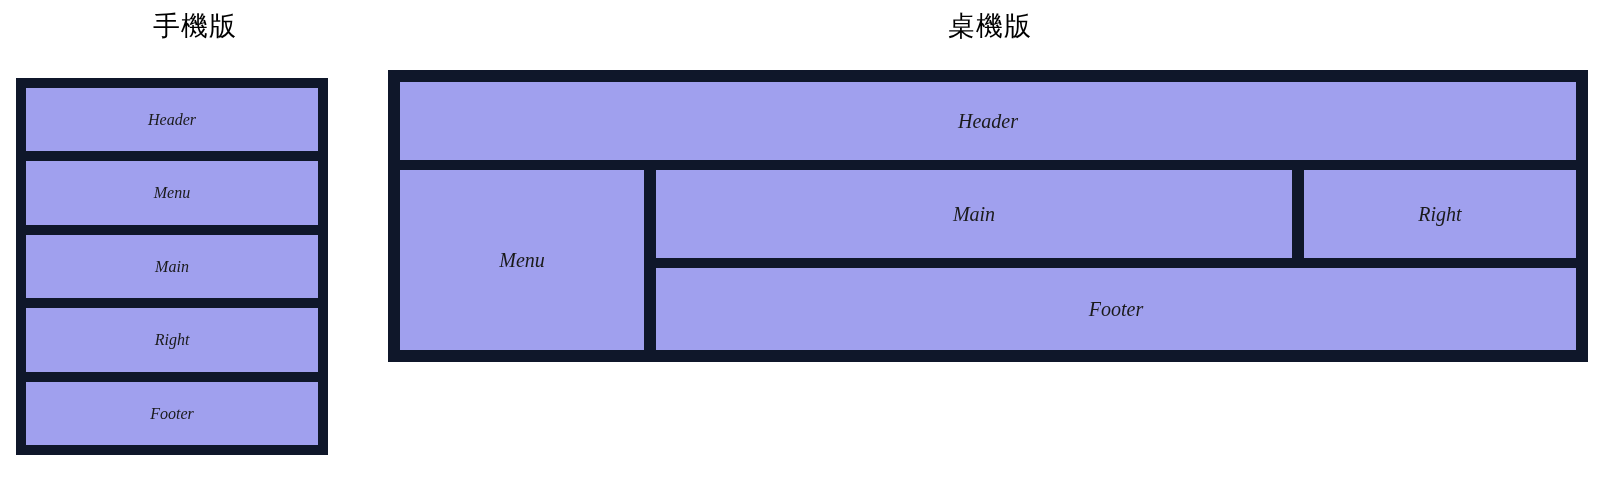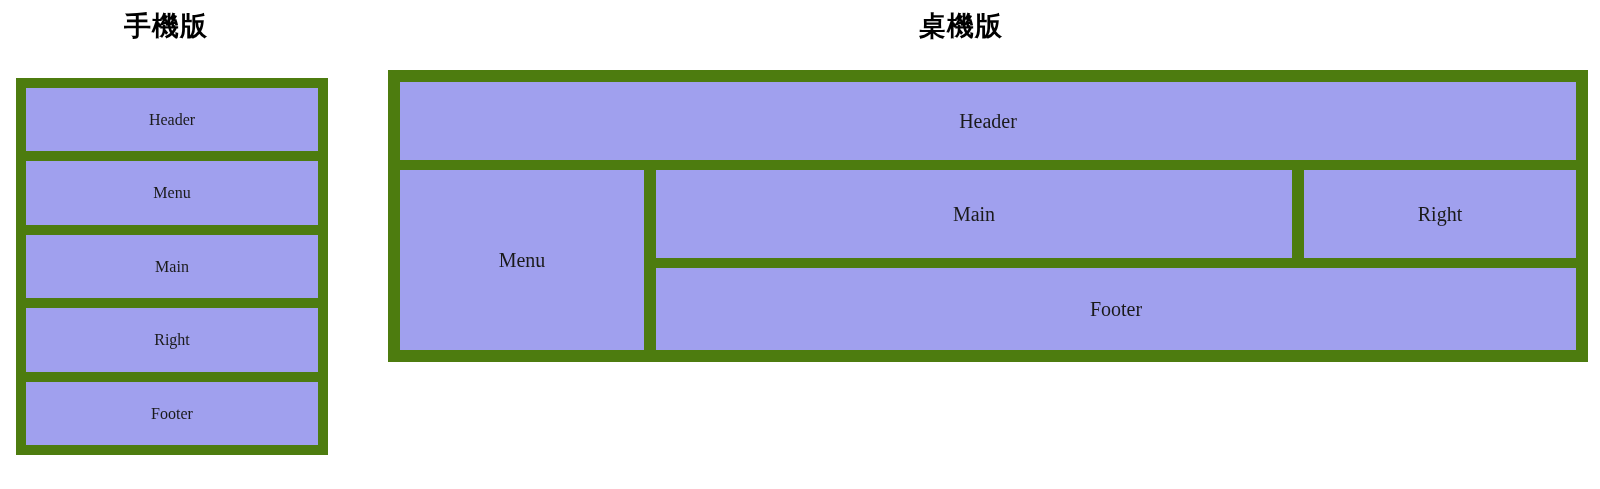--- a/index.html
+++ b/index.html
@@ -13,35 +13,37 @@
     height: 489px;
     position: relative;
     overflow: hidden;
     font-family: "Liberation Serif", "DejaVu Serif", serif;
   }
 
   
   .section-title {
     position: absolute;
     font-family: "Liberation Sans", "DejaVu Sans", sans-serif;
-    font-weight: bold;
+    font-weight: normal;
     font-size: 27px;
     color: #000000;
     letter-spacing: 1px;
     white-space: nowrap;
     line-height: 1;
+    margin-left: 29px;
   }
   #mobile-title { left: 124px; top: 13px; }
   #desktop-title { left: 919px; top: 13px; }
 
   
   .pink-frame {
     position: absolute;
-    background: #4d7c0f;
+    background: #0f172a;
     box-sizing: border-box;
+    font-style: italic;
   }
   .block {
     background: #a0a0ee;
     box-sizing: border-box;
     display: flex;
     align-items: center;
     justify-content: center;
     color: #1a1a1a;
     text-align: center;
     overflow: hidden;

